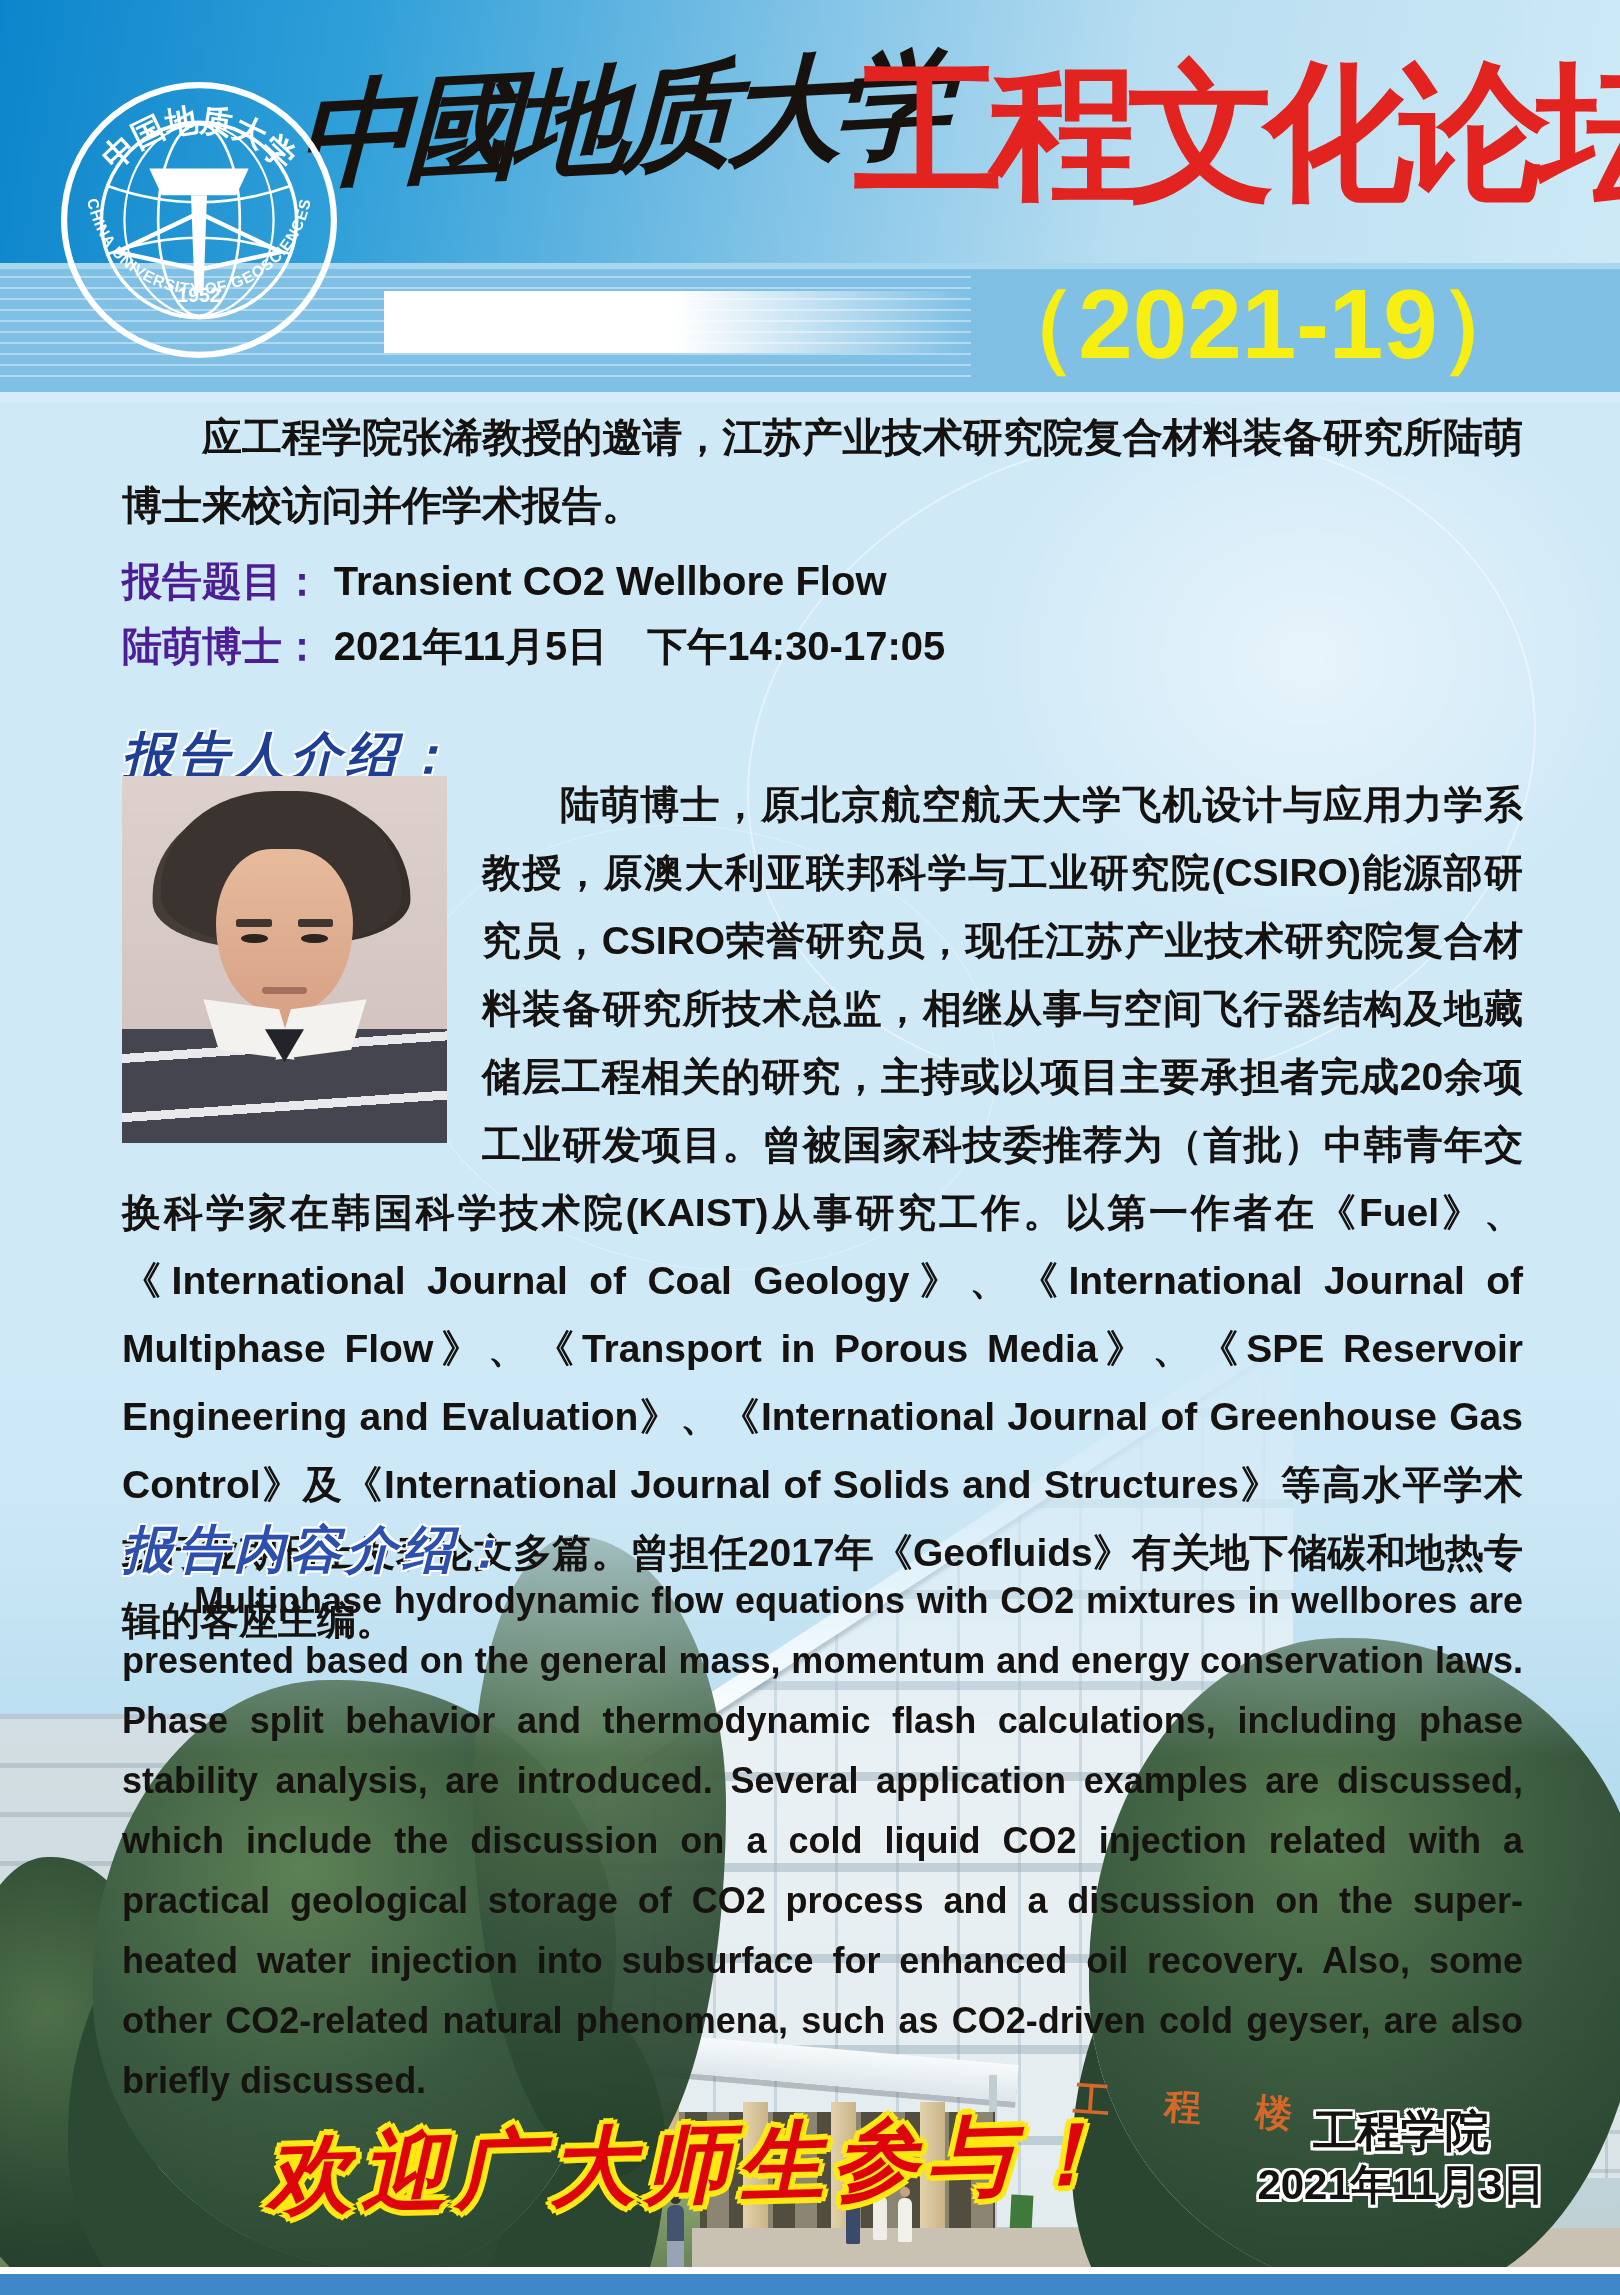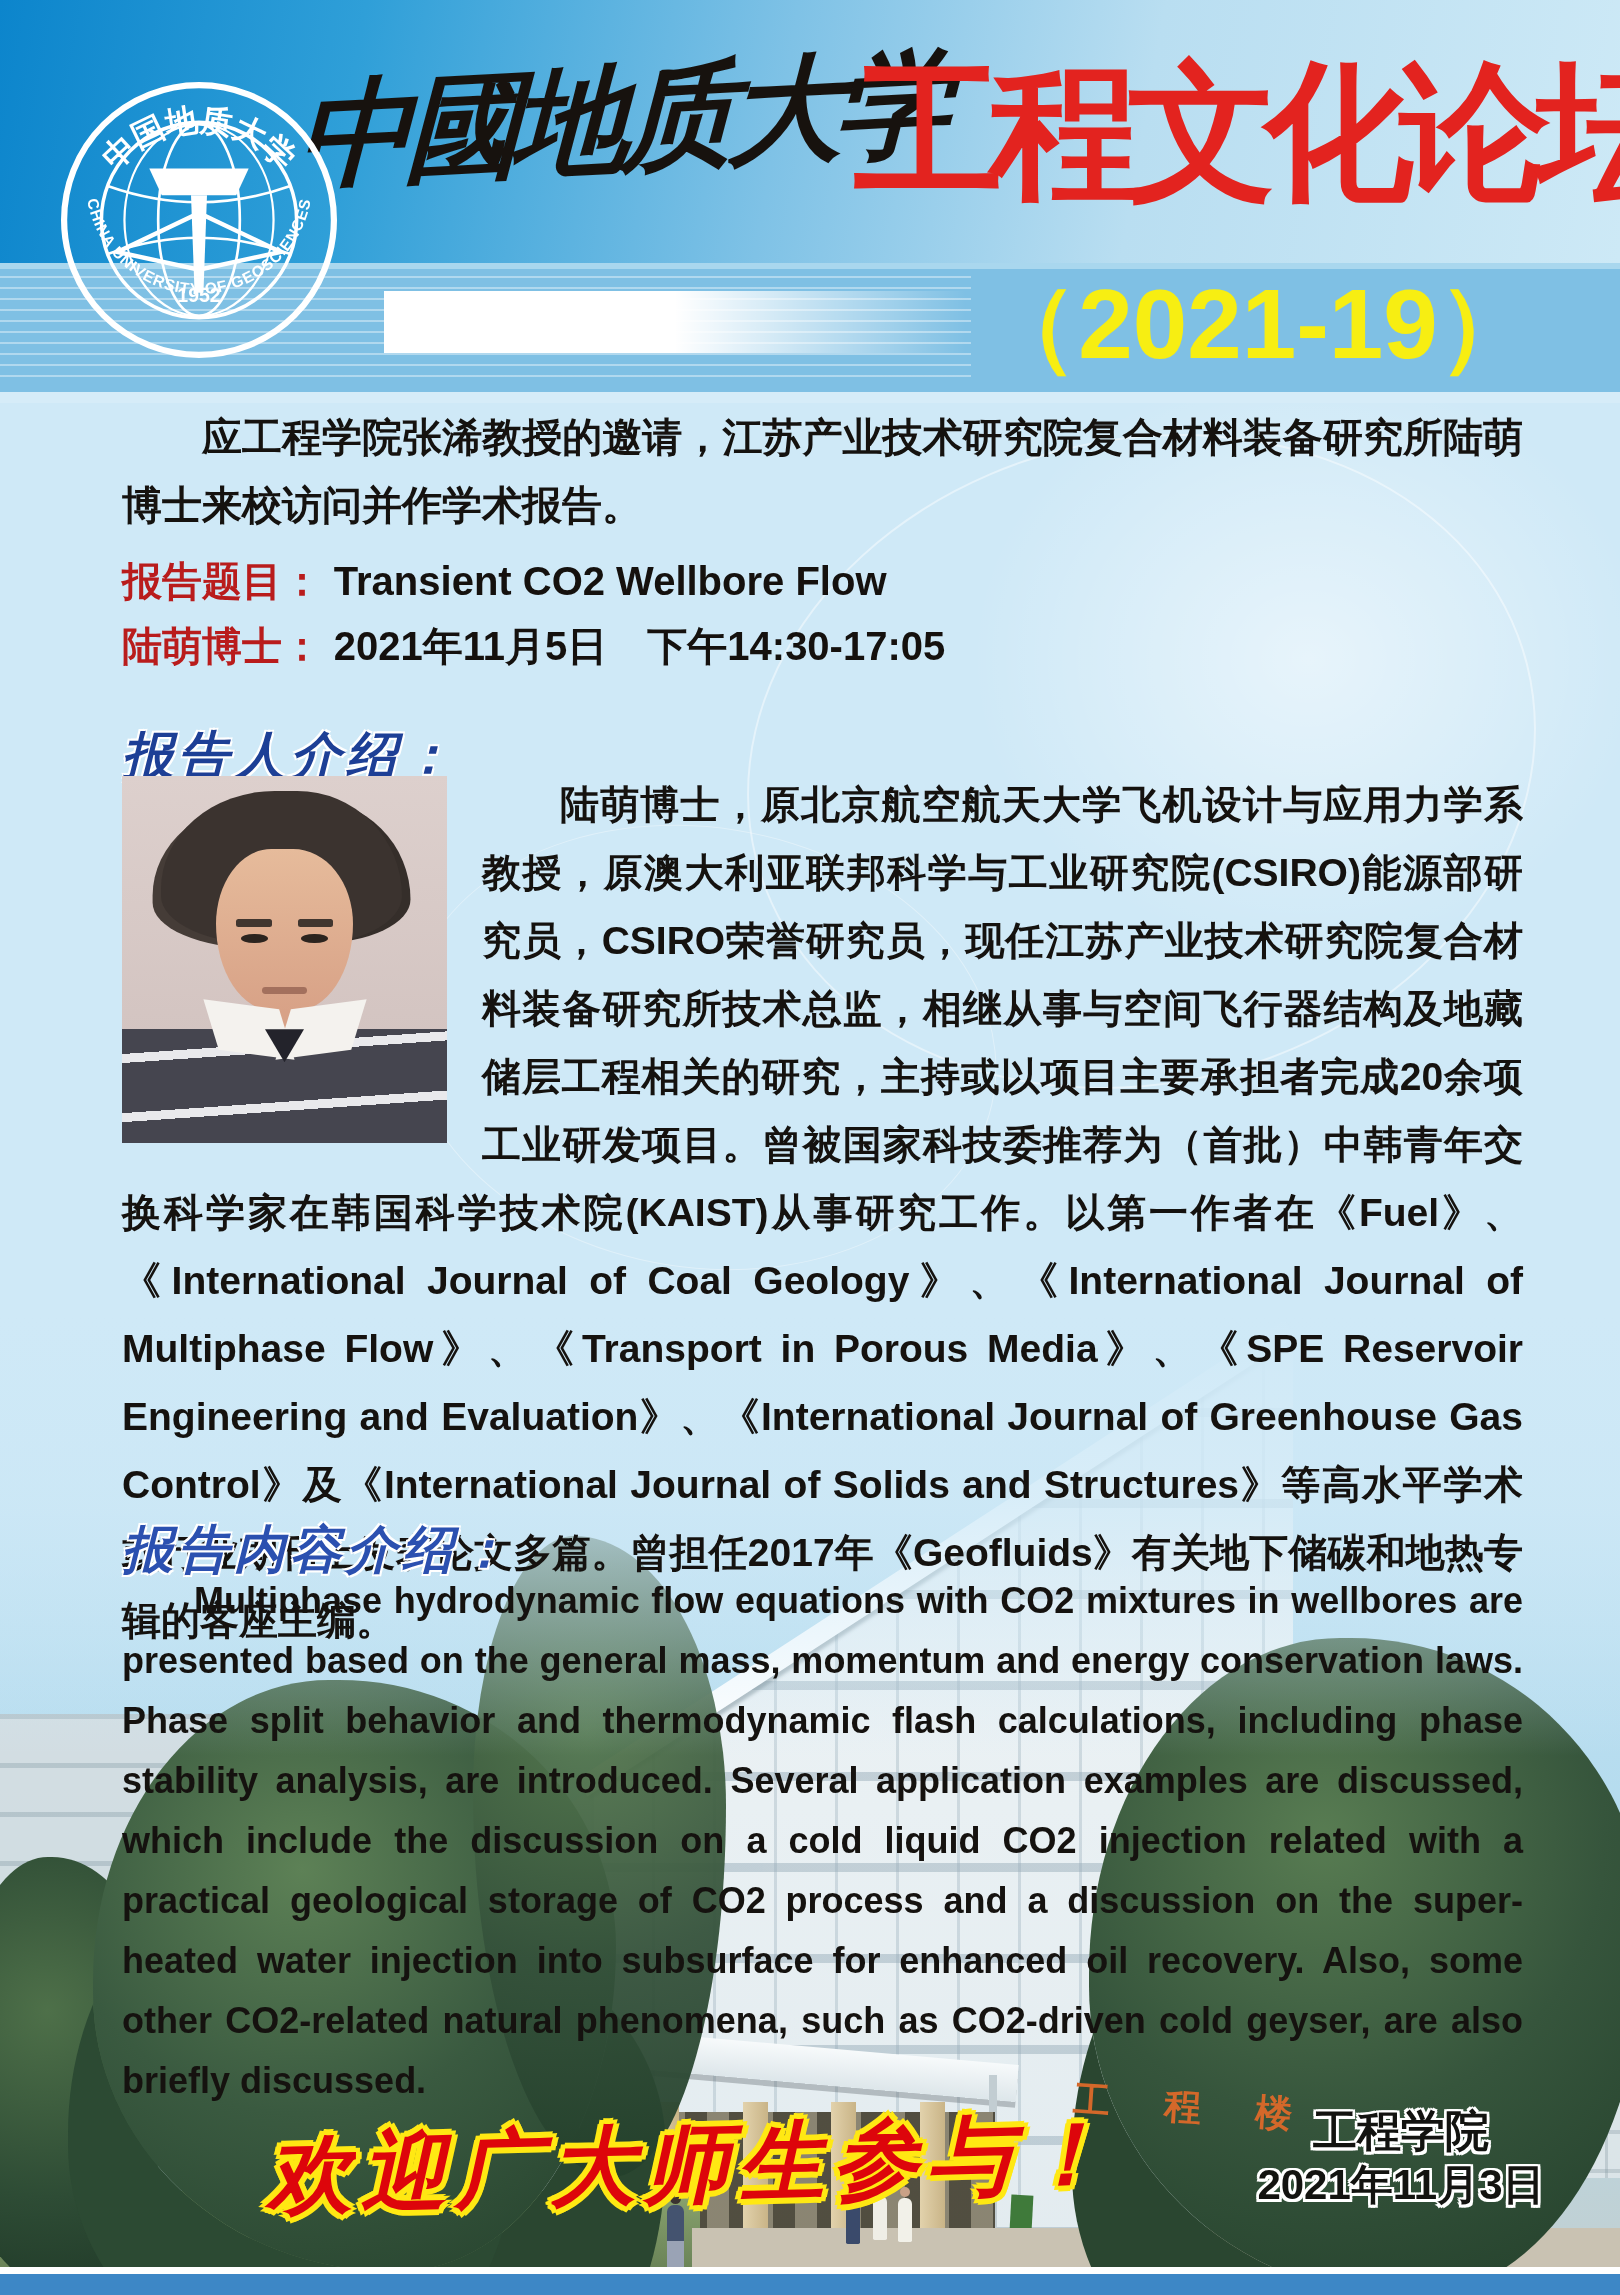--- a/index.html
+++ b/index.html
@@ -102,21 +102,21 @@
     background:linear-gradient(to bottom,#cfe9f7 0%, rgba(207,233,247,.8) 42%, rgba(207,233,247,0) 100%);}
   
   .content{position:absolute; left:0; top:0; width:1620px; height:2295px; z-index:30;}
   .para{
     position:absolute; left:122px; width:1401px; color:#15120f;
     font-size:40px; font-weight:bold; text-align:justify; line-height:68px; text-indent:2em;
   }
   .intro{top:403px;}
   .info{position:absolute; left:122px; top:549px; width:1435px;}
   .info-row{height:65px; line-height:65px; white-space:nowrap;}
-  .info-label{color:#b91c1c; font-size:40px; font-weight:bold;}
+  .info-label{color:#4c1d95; font-size:40px; font-weight:bold;}
   .info-value{color:#15110e; font-size:40px; font-weight:bold; margin-left:11.8px;}
   .section-label{
     position:absolute; left:122px; font-size:51px; font-weight:bold; font-style:italic;
     letter-spacing:5px; white-space:nowrap;
     text-shadow:1.7px 1.7px 0 #ffffff,-1.7px 1.7px 0 #ffffff,1.7px -1.7px 0 #ffffff,-1.7px -1.7px 0 #ffffff;
   }
   .label-speaker{top:722px; color:#1d3f96;}
   .label-abstract{top:1516px; color:#2b50b0;}
   .bio-wrap{position:absolute; left:122px; top:771px; width:1401px;}
   .bio-text{color:#15120f; font-size:39px; font-weight:bold; text-align:justify; line-height:68px; text-indent:2em;}

